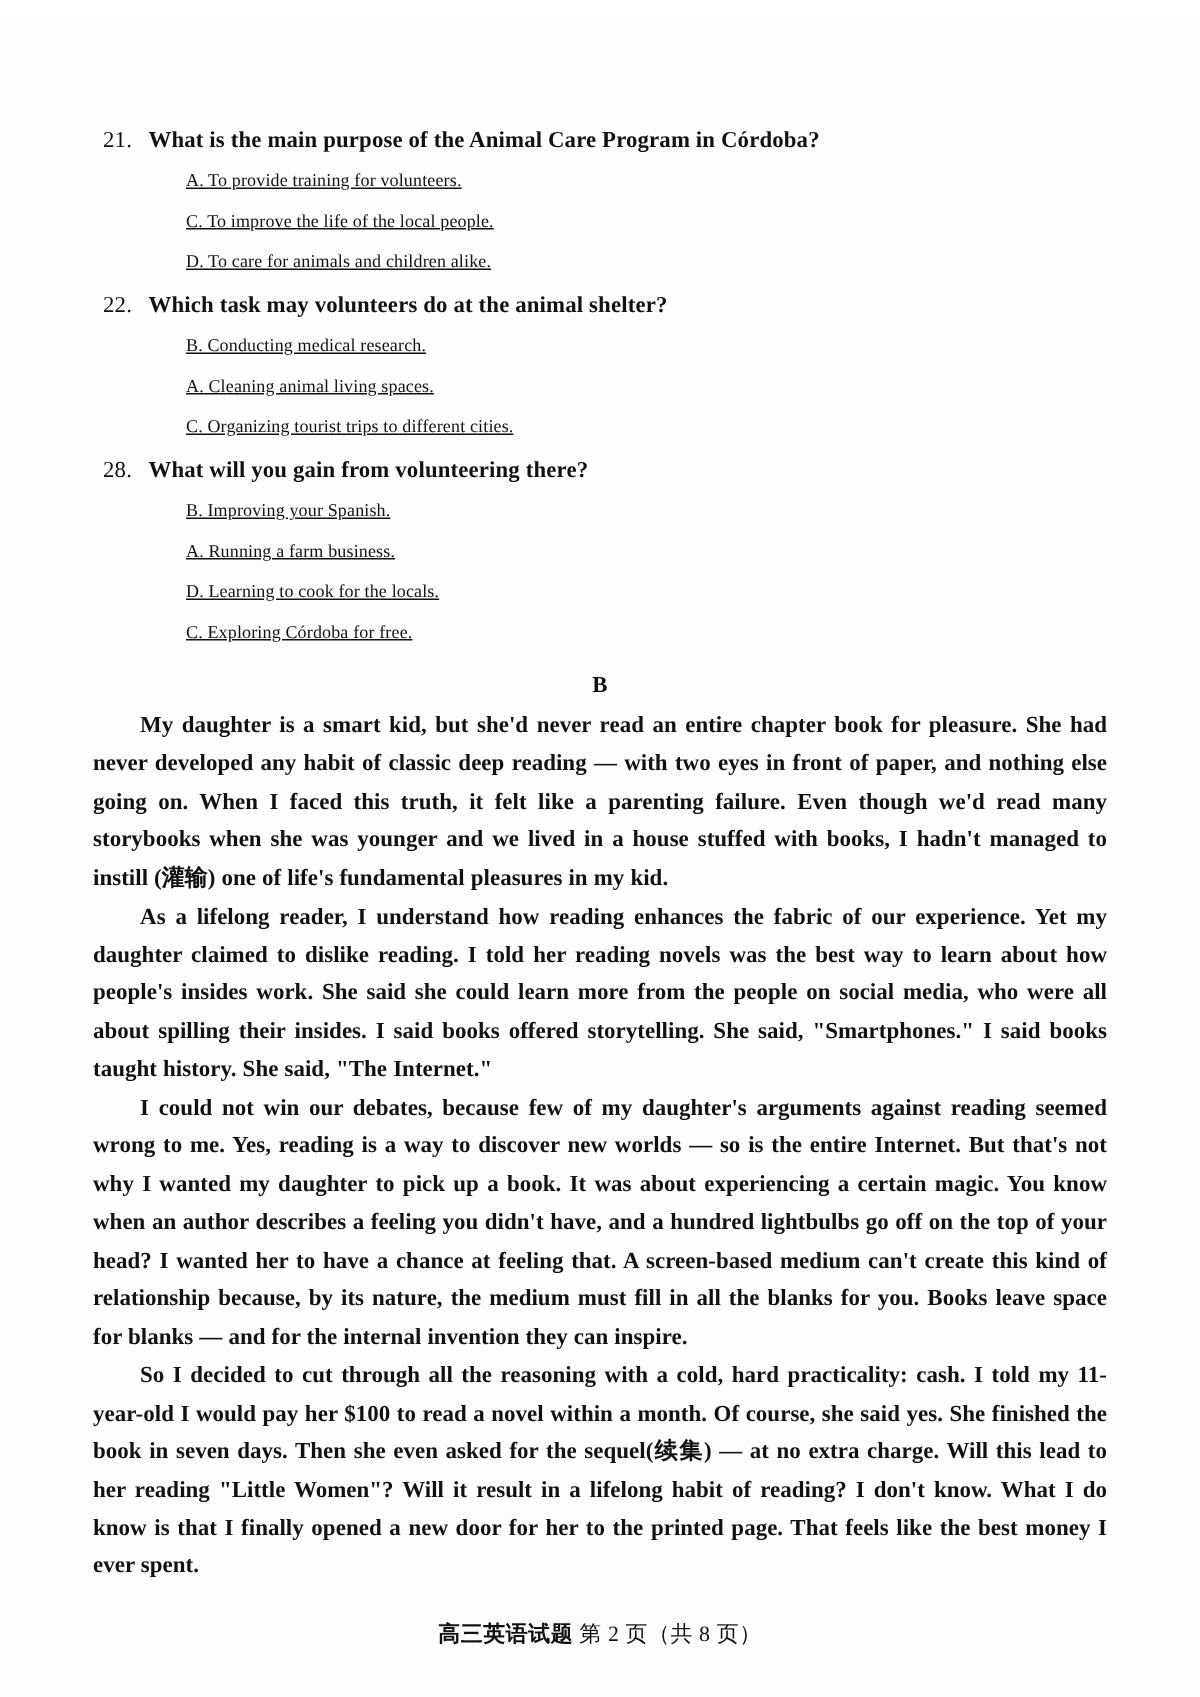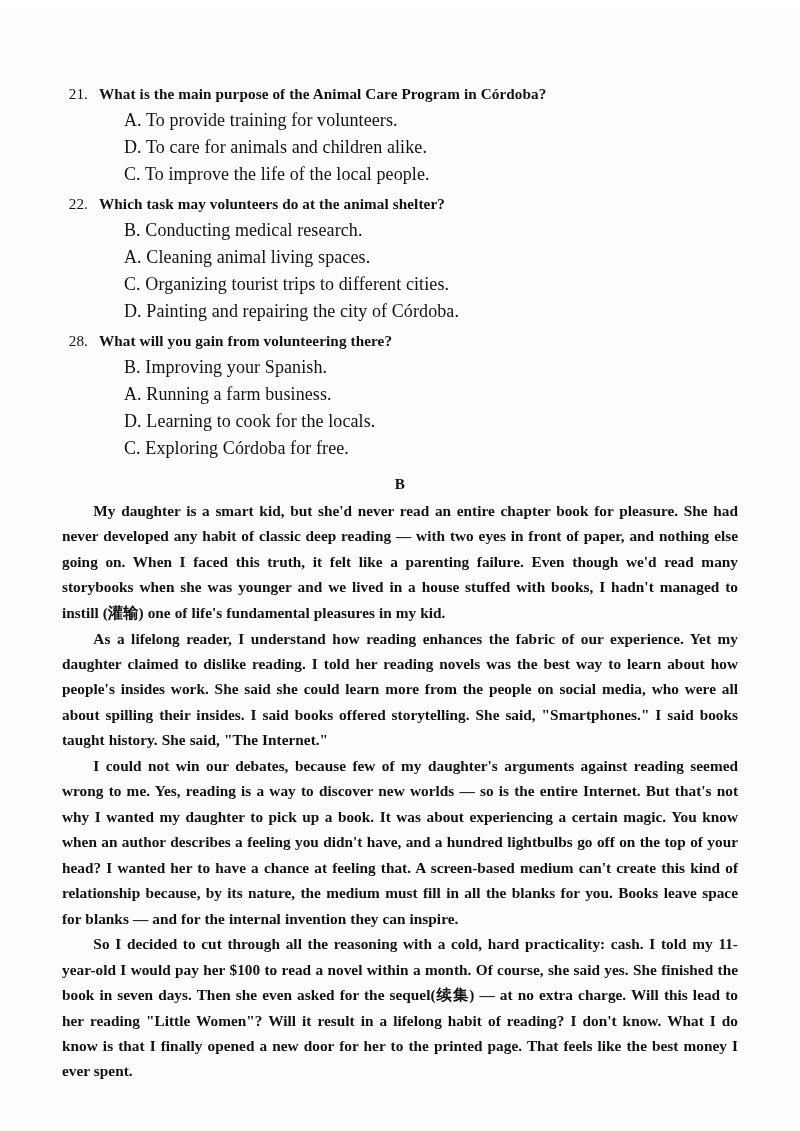--- a/index.html
+++ b/index.html
@@ -51,24 +51,25 @@
   .q-text {
     flex: 1 1 auto;
     font-weight: bold;
   }
   .q-options {
     margin: 0;
     padding: 0;
     list-style: none;
   }
   .q-option {
-    font-size: 18px;
+    font-size: 12px;
     line-height: 27px;
     padding-left: 62px;
     letter-spacing: 0.1px;
+    text-decoration: underline;
   }
 
   
   .section-letter {
     text-align: center;
     font-weight: bold;
     font-size: 15.2px;
     line-height: 27px;
     margin-top: 8px;
     margin-bottom: 1px;
@@ -110,35 +111,34 @@
 <div class="page">
   <div class="content">
 
     <div class="question-block">
       <div class="q-stem">
         <span class="q-num">21.</span>
         <span class="q-text">What is the main purpose of the Animal Care Program in Córdoba?</span>
       </div>
       <ul class="q-options">
         <li class="q-option">A. To provide training for volunteers.</li>
+        <li class="q-option">C. To improve the life of the local people.</li>
         <li class="q-option">D. To care for animals and children alike.</li>
-        <li class="q-option">C. To improve the life of the local people.</li>
       </ul>
     </div>
 
     <div class="question-block">
       <div class="q-stem">
         <span class="q-num">22.</span>
         <span class="q-text">Which task may volunteers do at the animal shelter?</span>
       </div>
       <ul class="q-options">
         <li class="q-option">B. Conducting medical research.</li>
         <li class="q-option">A. Cleaning animal living spaces.</li>
         <li class="q-option">C. Organizing tourist trips to different cities.</li>
-        <li class="q-option">D. Painting and repairing the city of Córdoba.</li>
       </ul>
     </div>
 
     <div class="question-block">
       <div class="q-stem">
         <span class="q-num">28.</span>
         <span class="q-text">What will you gain from volunteering there?</span>
       </div>
       <ul class="q-options">
         <li class="q-option">B. Improving your Spanish.</li>
@@ -150,13 +150,17 @@
 
     <div class="section-letter">B</div>
 
     <p class="para">My daughter is a smart kid, but she'd never read an entire chapter book for pleasure. She had never developed any habit of classic deep reading — with two eyes in front of paper, and nothing else going on. When I faced this truth, it felt like a parenting failure. Even though we'd read many storybooks when she was younger and we lived in a house stuffed with books, I hadn't managed to instill (灌输) one of life's fundamental pleasures in my kid.</p>
     <p class="para">As a lifelong reader, I understand how reading enhances the fabric of our experience. Yet my daughter claimed to dislike reading. I told her reading novels was the best way to learn about how people's insides work. She said she could learn more from the people on social media, who were all about spilling their insides. I said books offered storytelling. She said, "Smartphones." I said books taught history. She said, "The Internet."</p>
     <p class="para">I could not win our debates, because few of my daughter's arguments against reading seemed wrong to me. Yes, reading is a way to discover new worlds — so is the entire Internet. But that's not why I wanted my daughter to pick up a book. It was about experiencing a certain magic. You know when an author describes a feeling you didn't have, and a hundred lightbulbs go off on the top of your head? I wanted her to have a chance at feeling that. A screen-based medium can't create this kind of relationship because, by its nature, the medium must fill in all the blanks for you. Books leave space for blanks — and for the internal invention they can inspire.</p>
     <p class="para">So I decided to cut through all the reasoning with a cold, hard practicality: cash. I told my 11-year-old I would pay her $100 to read a novel within a month. Of course, she said yes. She finished the book in seven days. Then she even asked for the sequel(续集) — at no extra charge. Will this lead to her reading "Little Women"? Will it result in a lifelong habit of reading? I don't know. What I do know is that I finally opened a new door for her to the printed page. That feels like the best money I ever spent.</p>
 
   </div>
 
+  <div class="footer">
+    <span class="cn">高三英语试题</span>
+    <span>第 2 页（共 8 页）</span>
+  </div>
 </div>
 
 </body></html>

